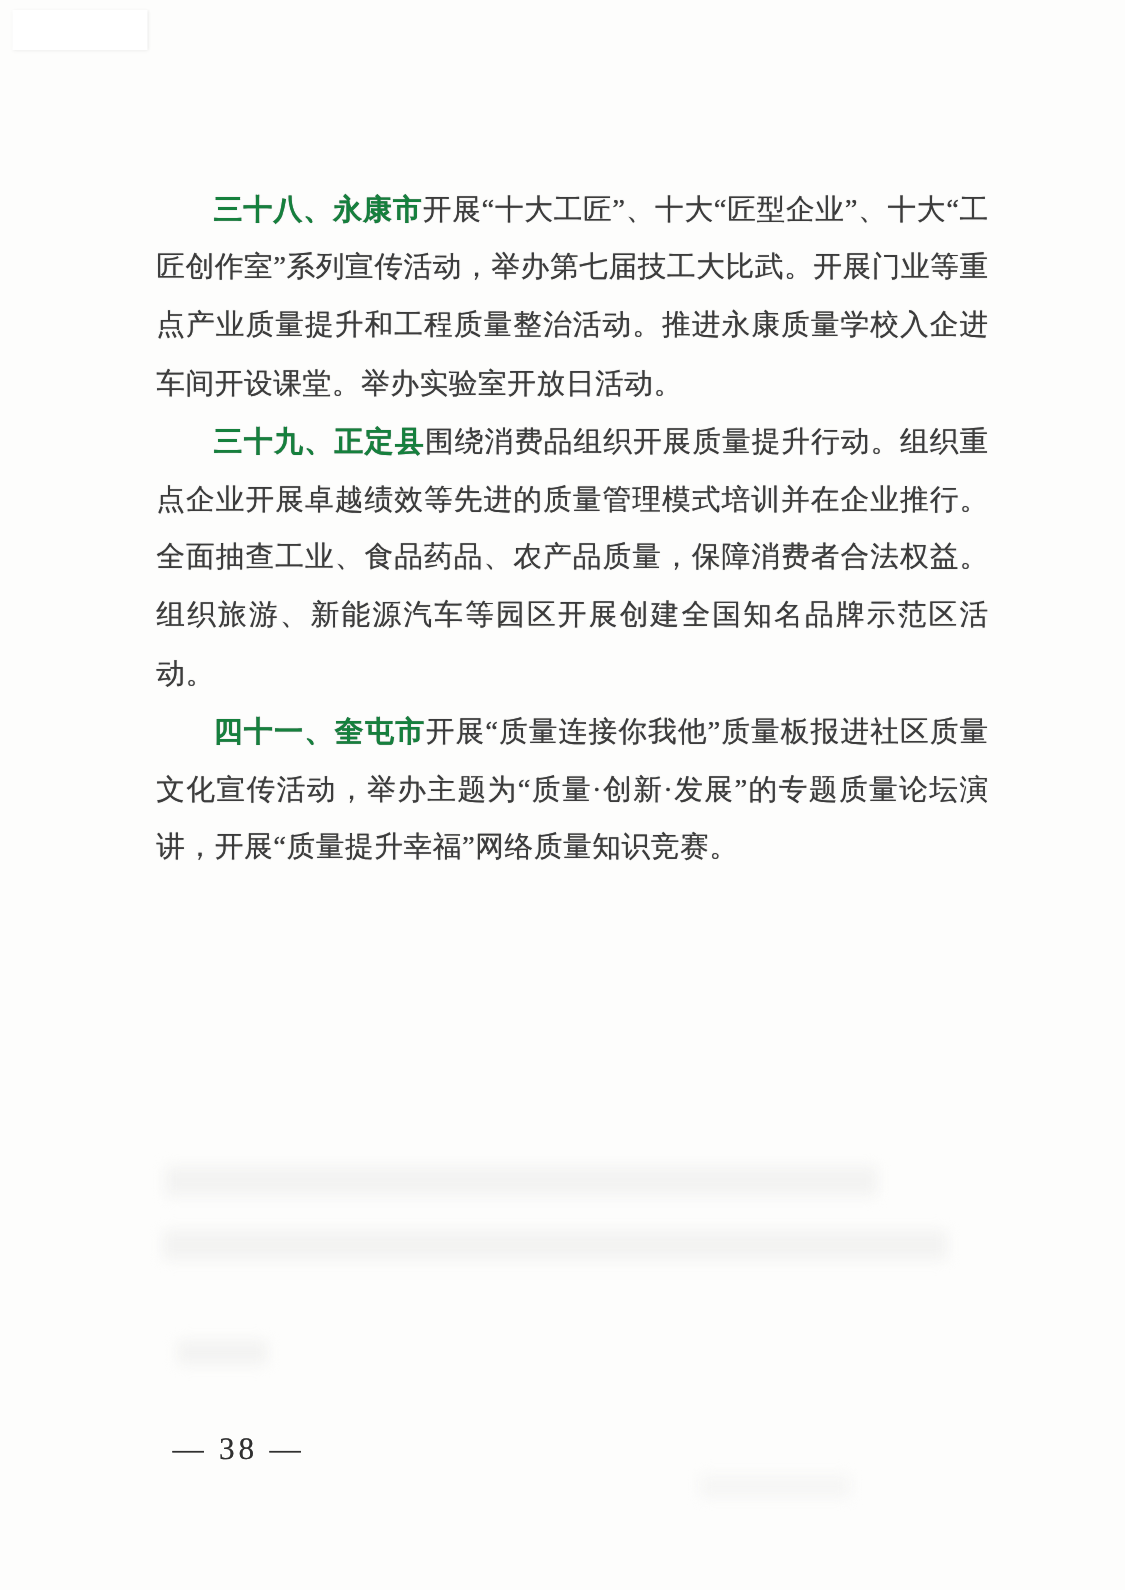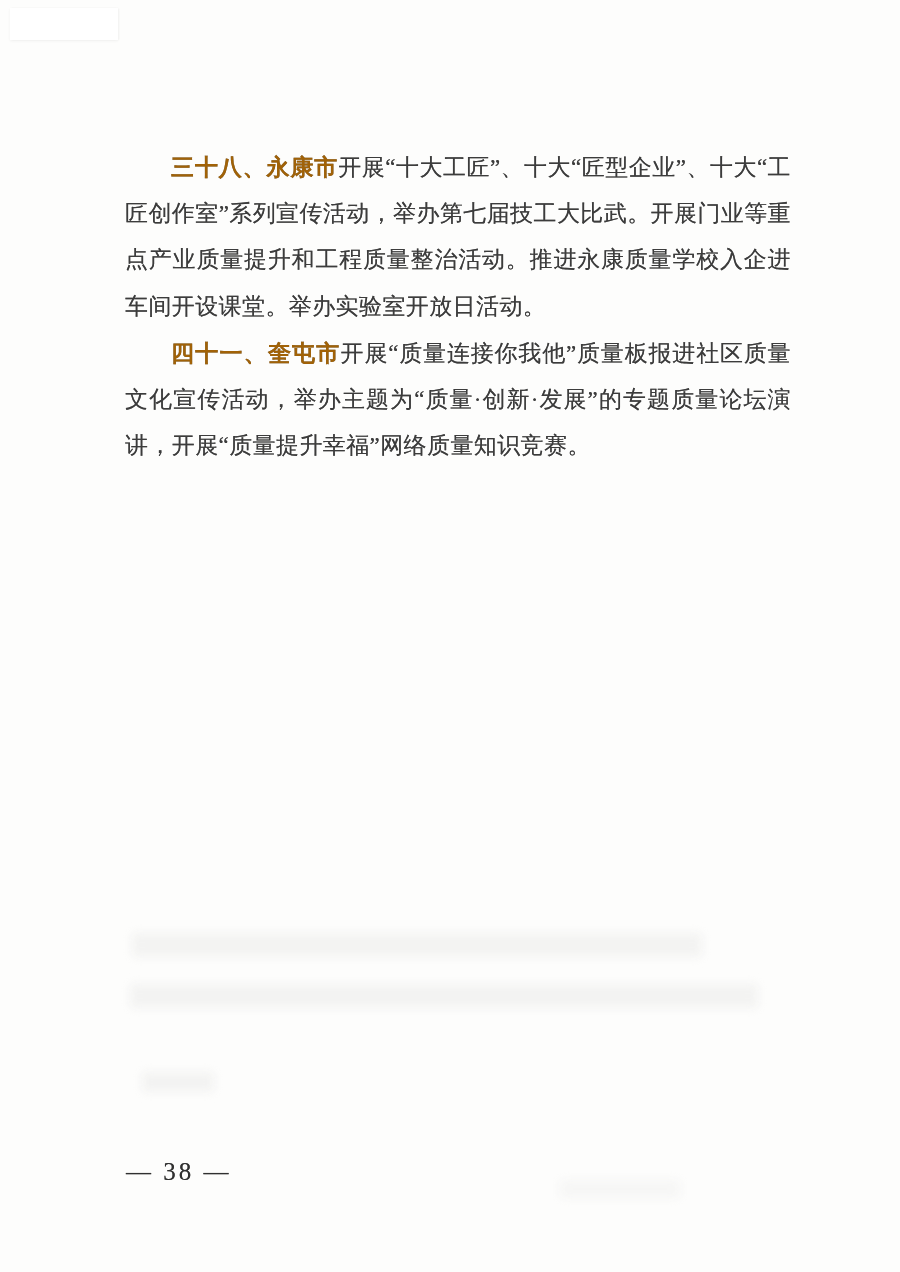--- a/index.html
+++ b/index.html
@@ -37,56 +37,56 @@
     font-size: 23px;
     line-height: 46.2px;
     color: #3c3c3c;
     text-align: justify;
     letter-spacing: 0.4px;
     text-shadow: 0 0 0.6px rgba(70,70,70,0.75);
   }
   .para.indent { text-indent: 2em; }
   .lead {
     font-weight: 700;
-    color: #a16207;
+    color: #15803d;
     font-family: "Liberation Sans", "DejaVu Sans", sans-serif;
     letter-spacing: 0.8px;
   }
   
   .ghost {
     position: absolute;
     background: #f3f3f2;
     filter: blur(5px);
     border-radius: 3px;
   }
   .g1 { left: 132px; top: 933px; width: 570px; height: 24px; }
   .g2 { left: 130px; top: 984px; width: 628px; height: 24px; }
   .g3 { left: 142px; top: 1072px; width: 72px;  height: 20px; }
   .g4 { left: 560px; top: 1180px; width: 120px; height: 18px; background:#f6f6f5; }
   .footer {
     position: absolute;
-    left: 126px;
+    left: 138px;
     top: 1146px;
     font-size: 25px;
     color: #303030;
     letter-spacing: 3px;
     text-shadow: 0 0 0.5px rgba(60,60,60,0.7);
-    margin-top: 12px;
   }
 </style>
 </head>
 <body>
 
 <div class="page">
   <div class="artifact-topleft"></div>
 
   <div class="doc-body" id="paragraphs">
 
   <p class="para indent"><b class="lead">三十八、永康市</b><span class="ptext">开展“十大工匠”、十大“匠型企业”、十大“工匠创作室”系列宣传活动，举办第七届技工大比武。开展门业等重点产业质量提升和工程质量整治活动。推进永康质量学校入企进车间开设课堂。举办实验室开放日活动。</span></p>
 
+  <p class="para indent"><b class="lead">三十九、正定县</b><span class="ptext">围绕消费品组织开展质量提升行动。组织重点企业开展卓越绩效等先进的质量管理模式培训并在企业推行。全面抽查工业、食品药品、农产品质量，保障消费者合法权益。组织旅游、新能源汽车等园区开展创建全国知名品牌示范区活动。</span></p>
 
 
   <p class="para indent"><b class="lead">四十一、奎屯市</b><span class="ptext">开展“质量连接你我他”质量板报进社区质量文化宣传活动，举办主题为“质量·创新·发展”的专题质量论坛演讲，开展“质量提升幸福”网络质量知识竞赛。</span></p>
 </div>
 
   <div class="ghost g1"></div>
   <div class="ghost g2"></div>
   <div class="ghost g3"></div>
   <div class="ghost g4"></div>
 

